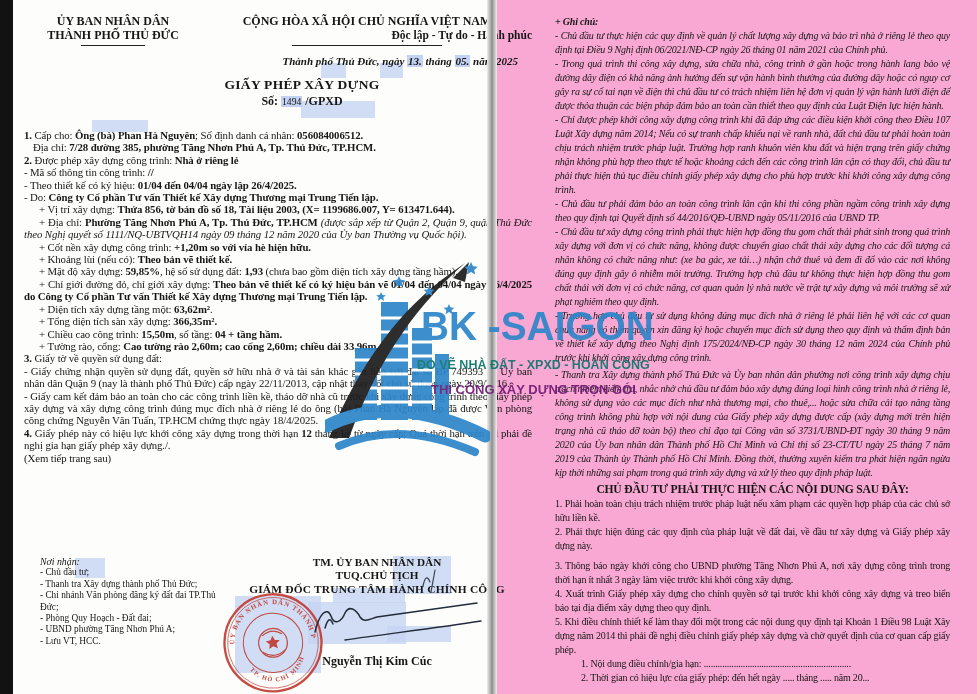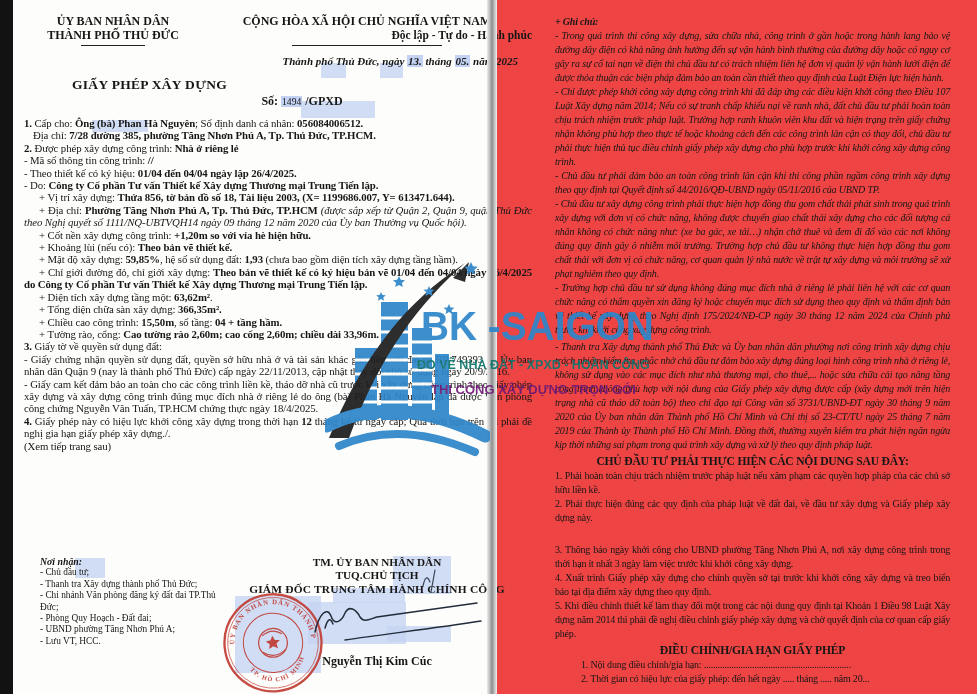--- a/index.html
+++ b/index.html
@@ -4,55 +4,55 @@
 <style>
   html,body{margin:0;padding:0;}
   body{width:977px;height:694px;overflow:hidden;background:#e8e8e8;
        font-family:"Liberation Serif","DejaVu Serif",serif;color:#161616;}
   .stage{position:relative;width:977px;height:694px;background:#fdfdfc;}
   .edge{position:absolute;left:0;top:0;width:13px;height:694px;background:#121212;z-index:5;}
   .divider{position:absolute;left:487px;top:0;width:10px;height:694px;z-index:5;
      background:linear-gradient(90deg,#ececec,#bcbcbc 28%,#8d8d8d 50%,#bcbcbc 72%,#f0efec);}
   .page{position:absolute;top:0;height:694px;box-sizing:border-box;}
   .page-left{left:13px;width:539px;background:#fdfdfb;padding:14px 20px 0 11px;}
-  .page-right{left:497px;width:480px;background:#ef4444;padding:15px 27px 0 58px;}
+  .page-right{left:497px;width:480px;background:#f9a8d4;padding:15px 27px 0 58px;}
 
   
   .f-b{font-weight:bold;}
   .f-i{font-style:italic;}
   .f-h{background:rgba(185,202,240,.85);padding:0 1px;}
   .f-s{font-size:9.6px;}
   .para{margin:0;}
   .just{text-align:justify;}
   .ctr{text-align:center;}
   .ti1{text-indent:15px;}
   .ti2{text-indent:9px;}
-  .gap{margin-top:18px;}
+  .gap{margin-top:6px;}
   .gap2{margin-top:3px;}
   .ind{margin-left:26px;}
   .hd{font-size:11.6px;}
   .b{font-weight:bold;}
-  .bi{font-weight:bold;font-style:italic;}
+  .bi{font-weight:normal;font-style:italic;}
 
   
   .content{position:relative;z-index:2;}
   .hdr{display:flex;}
   .hdr-left{width:178px;text-align:center;}
   .hdr-right{flex:1;text-align:center;}
   .sz12{font-size:12px;line-height:14px;}
   .sz11{font-size:11.5px;line-height:14px;text-align:right;}
   .rule{border-top:1px solid #222;margin:3px auto 0;}
   .w64{width:64px;}
   .w150{width:150px;}
   .date-line{margin-top:9px;text-align:right;padding-right:14px;font-size:11px;}
-  .doc-title{margin-top:10px;padding-left:48px;font-size:13.5px;letter-spacing:.3px;}
+  .doc-title{margin-top:10px;text-align:center;padding-left:48px;font-size:13.5px;letter-spacing:.3px;}
   .doc-number{margin-top:1px;text-align:center;padding-left:48px;font-size:12px;}
 
   
-  .body-l{margin-top:8px;font-size:10.8px;line-height:12.4px;letter-spacing:-0.1px;}
+  .body-l{margin-top:20px;font-size:10.8px;line-height:12.4px;letter-spacing:-0.1px;}
   .body-r{font-size:10px;line-height:14px;letter-spacing:-0.2px;}
 
   
   .footer-l{position:absolute;left:27px;right:20px;top:556px;display:flex;z-index:2;}
   .recips{width:182px;font-size:9.3px;line-height:11.4px;}
   .recips-label{font-size:9.8px;}
   .sigblock{flex:1;text-align:center;}
   .sig1{font-size:11.2px;line-height:13px;}
   .sig2{font-size:11.2px;line-height:13px;}
   .sig3{font-size:11.4px;line-height:14px;letter-spacing:.2px;}
@@ -121,21 +121,21 @@
           <p class="para "><span>- Mã số thông tin công trình: </span><span class="f-b">//</span></p>
           <p class="para "><span>- Theo thiết kế có ký hiệu: </span><span class="f-b">01/04 đến 04/04 ngày lập 26/4/2025.</span></p>
           <p class="para "><span>- Do: </span><span class="f-b">Công ty Cổ phần Tư vấn Thiết kế Xây dựng Thương mại Trung Tiến lập.</span></p>
           <p class="para ti1 just"><span>+ Vị trí xây dựng: </span><span class="f-b">Thửa 856, tờ bản đồ số 18, Tài liệu 2003, (X= 1199686.007, Y= 613471.644).</span></p>
           <p class="para ti1 just"><span>+ Địa chỉ: </span><span class="f-b">Phường Tăng Nhơn Phú A, Tp. Thủ Đức, TP.HCM </span><span class="f-i">(được sắp xếp từ Quận 2, Quận 9, quận Thủ Đức theo Nghị quyết số 1111/NQ-UBTVQH14 ngày 09 tháng 12 năm 2020 của Ủy ban Thường vụ Quốc hội).</span></p>
           <p class="para ti1"><span>+ Cốt nền xây dựng công trình: </span><span class="f-b">+1,20m so với vỉa hè hiện hữu.</span></p>
           <p class="para ti1"><span>+ Khoảng lùi (nếu có): </span><span class="f-b">Theo bản vẽ thiết kế.</span></p>
           <p class="para ti1 just"><span>+ Mật độ xây dựng: </span><span class="f-b">59,85%</span><span>, hệ số sử dụng đất: </span><span class="f-b">1,93</span><span> (chưa bao gồm diện tích xây dựng tầng hầm).</span></p>
           <p class="para ti1 just"><span>+ Chỉ giới đường đỏ, chỉ giới xây dựng: </span><span class="f-b">Theo bản vẽ thiết kế có ký hiệu bản vẽ 01/04 đến 04/04 ngày 26/4/2025 do Công ty Cổ phần Tư vấn Thiết kế Xây dựng Thương mại Trung Tiến lập.</span></p>
           <p class="para ti1"><span>+ Diện tích xây dựng tầng một: </span><span class="f-b">63,62m²</span><span>.</span></p>
-          <p class="para ti1"><span>+ Tổng diện chữa sàn xây dựng: </span><span class="f-b">366,35m².</span></p>
+          <p class="para ti1"><span>+ Tổng diện tích sàn xây dựng: </span><span class="f-b">366,35m².</span></p>
           <p class="para ti1"><span>+ Chiều cao công trình: </span><span class="f-b">15,50m</span><span>, số tầng: </span><span class="f-b">04 + tầng hầm.</span></p>
           <p class="para ti1"><span>+ Tường rào, cổng: </span><span class="f-b">Cao tường rào 2,60m; cao cổng 2,60m; chiều dài 33,96m.</span></p>
           <p class="para "><span class="f-b">3. </span><span>Giấy tờ về quyền sử dụng đất:</span></p>
           <p class="para just"><span>- Giấy chứng nhận quyền sử dụng đất, quyền sở hữu nhà ở và tài sản khác gắn liền với đất số BP 749393 do Ủy ban nhân dân Quận 9 (nay là thành phố Thủ Đức) cấp ngày 22/11/2013, cập nhật thay đổi chủ sử dụng ngày 20/9/2016.</span></p>
           <p class="para just"><span>- Giấy cam kết đảm bảo an toàn cho các công trình liền kề, tháo dỡ nhà cũ trước khi xây dựng công trình theo giấy phép xây dựng và xây dựng công trình đúng mục đích nhà ở riêng lẻ do ông (bà) Phan Hà Nguyên lập đã được Văn phòng công chứng Nguyễn Văn Tuấn, TP.HCM chứng thực ngày 18/4/2025.</span></p>
           <p class="para just"><span class="f-b">4. </span><span>Giấy phép này có hiệu lực khởi công xây dựng trong thời hạn </span><span class="f-b">12</span><span> tháng kể từ ngày cấp; Quá thời hạn trên thì phải đề nghị gia hạn giấy phép xây dựng./.</span></p>
           <p class="para "><span>(Xem tiếp trang sau)</span></p>
         </div>
     </div>
 
@@ -195,33 +195,33 @@
         <path d="M24,12 l-4,22"></path>
       </g>
     </svg>
   </div>
 
   <div class="divider"></div>
 
   <div class="page page-right">
     <div class="body-r">
         <p class="para "><span class="f-b f-i">+ Ghi chú:</span></p>
+        <p class="para just"><span class="f-i">- Chủ đầu tư thực hiện các quy định về quản lý chất lượng xây dựng và bảo trì nhà ở riêng lẻ theo quy định tại Điều 9 Nghị định 06/2021/NĐ-CP ngày 26 tháng 01 năm 2021 của Chính phủ.</span></p>
         <p class="para just"><span class="f-i">- Trong quá trình thi công xây dựng, sửa chữa nhà, công trình ở gần hoặc trong hành lang bảo vệ đường dây điện có khả năng ảnh hưởng đến sự vận hành bình thường của đường dây hoặc có nguy cơ gây ra sự cố tai nạn về điện thì chủ đầu tư có trách nhiệm liên hệ đơn vị quản lý vận hành lưới điện để được thỏa thuận các biện pháp đảm bảo an toàn cần thiết theo quy định của Luật Điện lực hiện hành.</span></p>
         <p class="para just"><span class="f-i">- Chỉ được phép khởi công xây dựng công trình khi đã đáp ứng các điều kiện khởi công theo Điều 107 Luật Xây dựng năm 2014; Nếu có sự tranh chấp khiếu nại về ranh nhà, đất chủ đầu tư phải hoàn toàn chịu trách nhiệm trước pháp luật. Trường hợp ranh khuôn viên khu đất và hiện trạng trên giấy chứng nhận không phù hợp theo thực tế hoặc khoảng cách đến các công trình lân cận có thay đổi, chủ đầu tư phải thực hiện thủ tục điều chỉnh giấy phép xây dựng cho phù hợp trước khi khởi công xây dựng công trình.</span></p>
         <p class="para just"><span class="f-i">- Chủ đầu tư phải đảm bảo an toàn công trình lân cận khi thi công phần ngầm công trình xây dựng theo quy định tại Quyết định số 44/2016/QĐ-UBND ngày 05/11/2016 của UBND TP.</span></p>
         <p class="para just"><span class="f-i">- Chủ đầu tư xây dựng công trình phải thực hiện hợp đồng thu gom chất thải phát sinh trong quá trình xây dựng với đơn vị có chức năng, không được chuyển giao chất thải xây dựng cho các đối tượng cá nhân không có chức năng như: (xe ba gác, xe tải…) nhận chở thuê và đem đi đổ vào các nơi không đúng quy định gây ô nhiễm môi trường. Trường hợp chủ đầu tư không thực hiện hợp đồng thu gom chất thải với đơn vị có chức năng, cơ quan quản lý nhà nước về trật tự xây dựng và môi trường sẽ xử phạt nghiêm theo quy định.</span></p>
         <p class="para just"><span class="f-i">- Trường hợp chủ đầu tư sử dụng không đúng mục đích nhà ở riêng lẻ phải liên hệ với các cơ quan chức năng có thẩm quyền xin đăng ký hoặc chuyển mục đích sử dụng theo quy định và thẩm định bản vẽ thiết kế xây dựng theo Nghị định 175/2024/NĐ-CP ngày 30 tháng 12 năm 2024 của Chính phủ trước khi khởi công xây dựng công trình.</span></p>
         <p class="para just gap2"><span class="f-i">- Thanh tra Xây dựng thành phố Thủ Đức và Ủy ban nhân dân phường nơi công trình xây dựng chịu trách nhiệm kiểm tra, nhắc nhở chủ đầu tư đảm bảo xây dựng đúng loại hình công trình nhà ở riêng lẻ, không sử dụng vào các mục đích như nhà thương mại, cho thuê,... hoặc sửa chữa cải tạo nâng tầng công trình không phù hợp với nội dung của Giấy phép xây dựng được cấp (xây dựng mới trên hiện trạng nhà cũ tháo dỡ toàn bộ) theo chỉ đạo tại Công văn số 3731/UBND-ĐT ngày 30 tháng 9 năm 2020 của Ủy ban nhân dân Thành phố Hồ Chí Minh và Chỉ thị số 23-CT/TU ngày 25 tháng 7 năm 2019 của Thành ủy Thành phố Hồ Chí Minh. Đồng thời, thường xuyên kiểm tra phát hiện ngăn ngừa kịp thời những sai phạm trong quá trình xây dựng và xử lý theo quy định pháp luật.</span></p>
         <p class="para ctr hd gap2"><span class="f-b">CHỦ ĐẦU TƯ PHẢI THỰC HIỆN CÁC NỘI DUNG SAU ĐÂY:</span></p>
         <p class="para just"><span>1. Phải hoàn toàn chịu trách nhiệm trước pháp luật nếu xâm phạm các quyền hợp pháp của các chủ sở hữu liền kề.</span></p>
         <p class="para just"><span>2. Phải thực hiện đúng các quy định của pháp luật về đất đai, về đầu tư xây dựng và Giấy phép xây dựng này.</span></p>
         <p class="para just gap"><span>3. Thông báo ngày khởi công cho UBND phường Tăng Nhơn Phú A, nơi xây dựng công trình trong thời hạn ít nhất 3 ngày làm việc trước khi khởi công xây dựng.</span></p>
         <p class="para just"><span>4. Xuất trình Giấy phép xây dựng cho chính quyền sở tại trước khi khởi công xây dựng và treo biển báo tại địa điểm xây dựng theo quy định.</span></p>
         <p class="para just"><span>5. Khi điều chỉnh thiết kế làm thay đổi một trong các nội dung quy định tại Khoản 1 Điều 98 Luật Xây dựng năm 2014 thì phải đề nghị điều chỉnh giấy phép xây dựng và chờ quyết định của cơ quan cấp giấy phép.</span></p>
-        <p class="para ctr hd gap2"><span class="f-b">ĐIỀU CHỈNH/GIA HẠN GIẤY PHÉP</span></p>
         <p class="para ind"><span>1. Nội dung điều chỉnh/gia hạn: ................................................................</span></p>
         <p class="para ind"><span>2. Thời gian có hiệu lực của giấy phép: đến hết ngày ..... tháng ..... năm 20...</span></p>
       </div>
   </div>
 
   <div class="watermark">
     <svg class="wm-icon" width="165" height="205" viewBox="0 0 165 205">
 
       <g fill="#2e86c9">
         <rect x="30" y="92" width="22" height="72"></rect>

